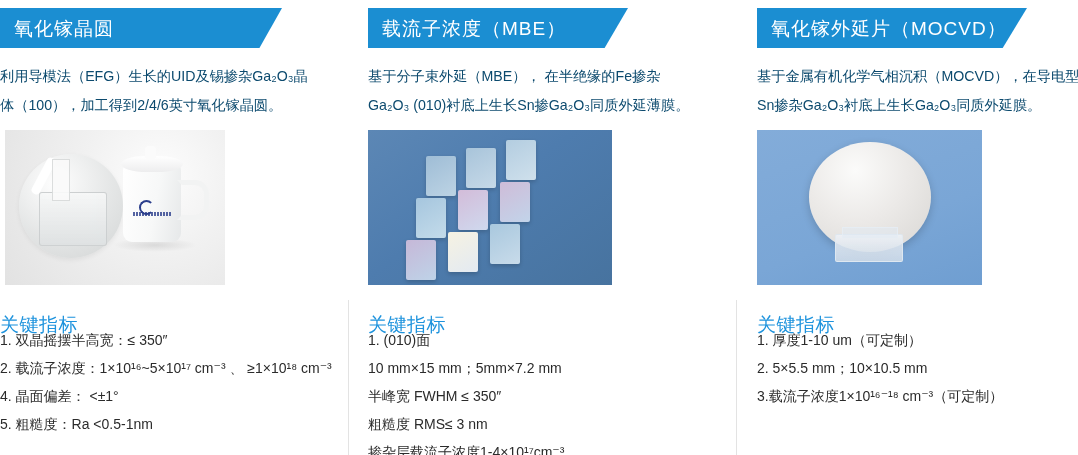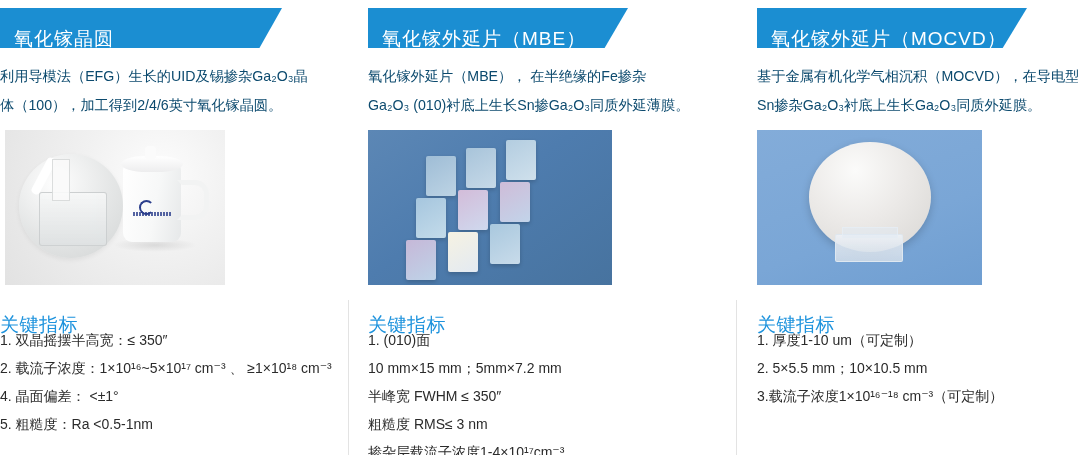--- a/index.html
+++ b/index.html
@@ -15,21 +15,21 @@
 
   .col{position:absolute;top:0;height:455px;}
   .col-1{left:0;width:340px;}
   .col-2{left:368px;width:340px;}
   .col-3{left:757px;width:321px;}
 
   
   .banner{
     position:absolute;top:8px;left:0;height:40px;
     background:#1b8ed2;
-    display:flex;align-items:flex-end;
+    display:flex;align-items:center;
     box-sizing:border-box;
     padding-left:14px;
     z-index:3;
   }
   .banner-1{width:282px;clip-path:polygon(0 0,100% 0,92% 100%,0 100%);}
   .banner-2{width:260px;clip-path:polygon(0 0,100% 0,91% 100%,0 100%);}
   .banner-3{width:270px;clip-path:polygon(0 0,100% 0,91% 100%,0 100%);}
   .banner-title{
     color:#ffffff;font-size:19px;letter-spacing:1px;white-space:nowrap;
     font-weight:400;line-height:1;
@@ -185,25 +185,25 @@
     <ul class="kpi-list">
       <li>1. 双晶摇摆半高宽：≤ 350″</li>
       <li>2. 载流子浓度：1×10¹⁶~5×10¹⁷ cm⁻³ 、 ≥1×10¹⁸ cm⁻³</li>
       <li>4. 晶面偏差： &lt;±1°</li>
       <li>5. 粗糙度：Ra &lt;0.5-1nm</li>
     </ul>
   </div>
 
   <div class="col col-2">
     <div class="banner banner-2" style="background: rgb(27, 142, 210);">
-      <span class="banner-title">氧化镓外延片（MBE）</span>
+      <span class="banner-title">载流子浓度（MBE）</span>
     </div>
 
     <div class="desc">
-      <div>氧化镓外延片（MBE）， 在半绝缘的Fe掺杂</div>
+      <div>基于分子束外延（MBE）， 在半绝缘的Fe掺杂</div>
       <div>Ga₂O₃ (010)衬底上生长Sn掺Ga₂O₃同质外延薄膜。</div>
     </div>
 
     <div class="photo photo-2" id="photo2">
         <div class="chip" style="left: 58px; top: 26px; background: linear-gradient(150deg, rgb(159, 189, 214), rgb(188, 211, 228));"></div>
         <div class="chip" style="left: 98px; top: 18px; background: linear-gradient(150deg, rgb(168, 196, 218), rgb(198, 217, 232));"></div>
         <div class="chip" style="left: 138px; top: 10px; background: linear-gradient(150deg, rgb(179, 205, 224), rgb(207, 224, 236));"></div>
         <div class="chip" style="left: 48px; top: 68px; background: linear-gradient(150deg, rgb(166, 198, 222), rgb(195, 219, 234));"></div>
         <div class="chip" style="left: 90px; top: 60px; background: linear-gradient(150deg, rgb(211, 188, 217), rgb(207, 217, 238));"></div>
         <div class="chip" style="left: 132px; top: 52px; background: linear-gradient(150deg, rgb(207, 188, 216), rgb(194, 212, 234));"></div>

